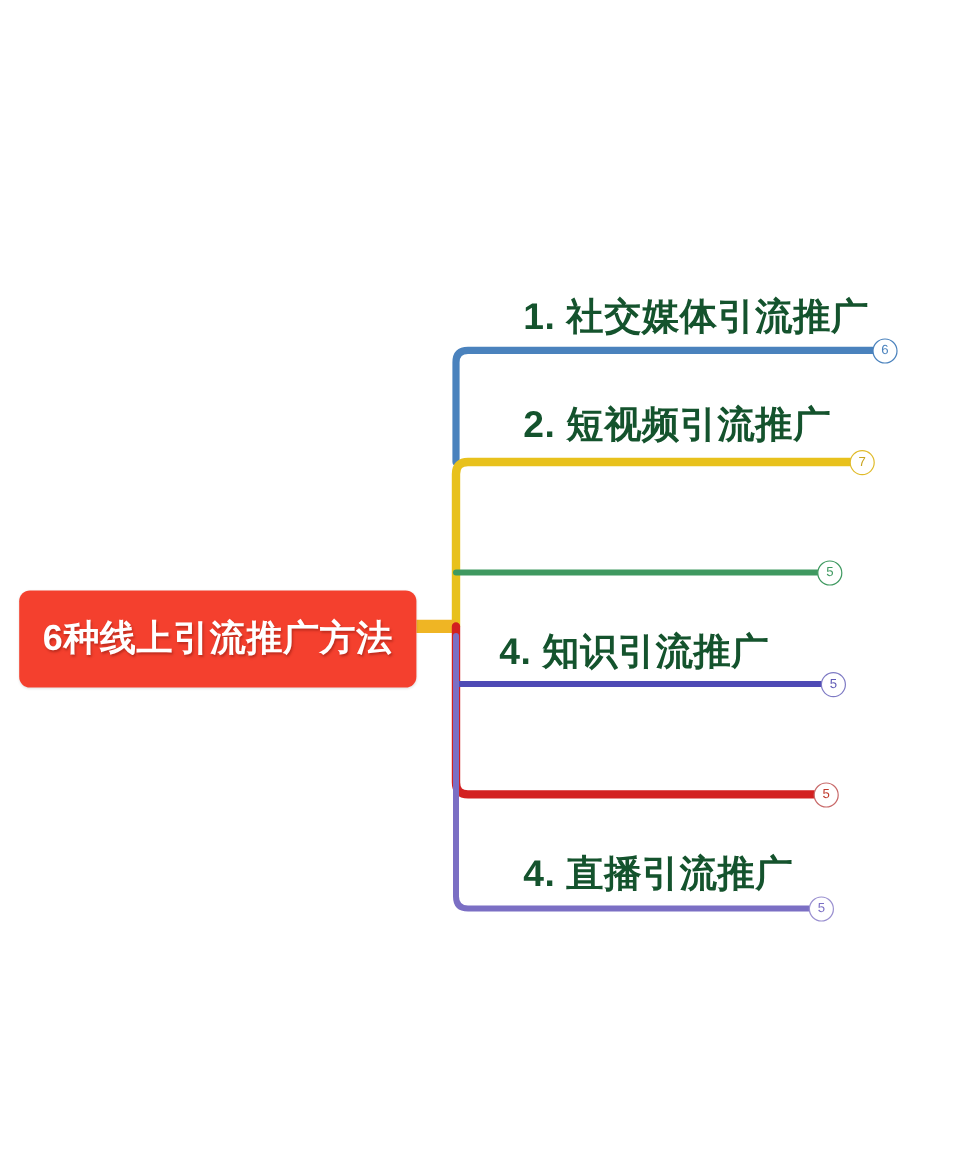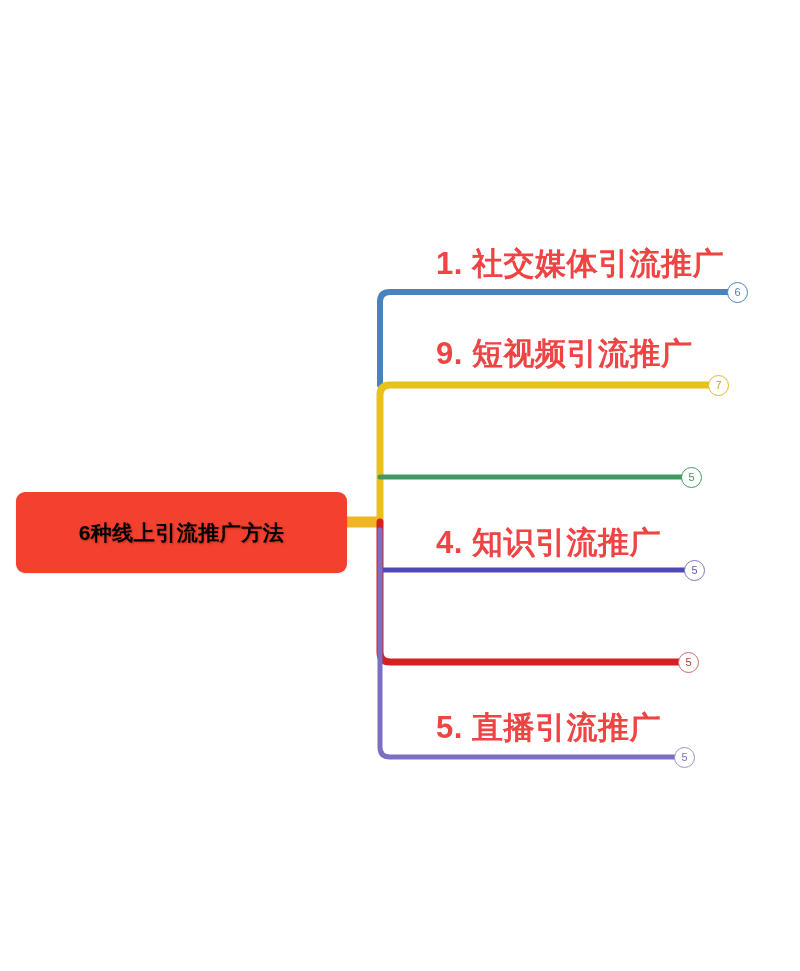--- a/index.html
+++ b/index.html
@@ -42,33 +42,33 @@
     height: 81px;
     border-radius: 9px;
     background: #f4402e;
     z-index: 3;
     display: flex;
     align-items: center;
     justify-content: center;
     box-shadow: 0 1px 2px rgba(0,0,0,0.10);
   }
   #root-node .root-label {
-    color: #000000;
-    font-size: 21px;
+    color: #ffffff;
+    font-size: 30px;
     font-weight: bold;
     letter-spacing: 0.5px;
     white-space: nowrap;
     text-shadow: 1px 1px 2px rgba(120,20,10,0.45);
   }
 
   
   .branch-label {
     position: absolute;
     z-index: 3;
-    color: #ef4444;
+    color: #14532d;
     font-size: 31px;
     font-weight: bold;
     white-space: nowrap;
     letter-spacing: 0.5px;
   }
 
   
   .count-badge {
     position: absolute;
     z-index: 4;
@@ -104,23 +104,23 @@
     <path d="M 684 570 L 380 570" fill="none" stroke="#4e4ab5" stroke-width="5" stroke-linecap="round"></path>
 
     <path d="M 380 530 L 380 747 Q 380 757 390 757 L 674 757" fill="none" stroke="#7b6fc4" stroke-width="5" stroke-linecap="round"></path>
   </svg>
 
   <div id="root-node">
     <span class="root-label">6种线上引流推广方法</span>
   </div>
 
   <div class="branch-label" style="left:436px; top:243px;">1. 社交媒体引流推广</div>
-  <div class="branch-label" style="left:436px; top:333px;">9. 短视频引流推广</div>
-  <div class="branch-label" style="left:436px; top:522px;">4.  知识引流推广</div>
-  <div class="branch-label" style="left:436px; top:707px;">5. 直播引流推广</div>
+  <div class="branch-label" style="left:436px; top:333px;">2. 短视频引流推广</div>
+  <div class="branch-label" style="left:416px; top:522px;">4.  知识引流推广</div>
+  <div class="branch-label" style="left:436px; top:707px;">4. 直播引流推广</div>
 
   <div class="count-badge" style="left:727px; top:282px; border:1.5px solid #4a82bd; color:#4a82bd;">6</div>
   <div class="count-badge" style="left:708px; top:375px; border:1.5px solid #e0bb2a; color:#c9a41f;">7</div>
   <div class="count-badge" style="left:681px; top:467px; border:1.5px solid #3f9960; color:#3f9960;">5</div>
   <div class="count-badge" style="left:684px; top:560px; border:1.5px solid #7e7ac4; color:#5f5ab5;">5</div>
   <div class="count-badge" style="left:678px; top:652px; border:1.5px solid #c86a6a; color:#c0392b;">5</div>
   <div class="count-badge" style="left:674px; top:747px; border:1.5px solid #9a90d0; color:#7b6fc4;">5</div>
 
 </div>
 

